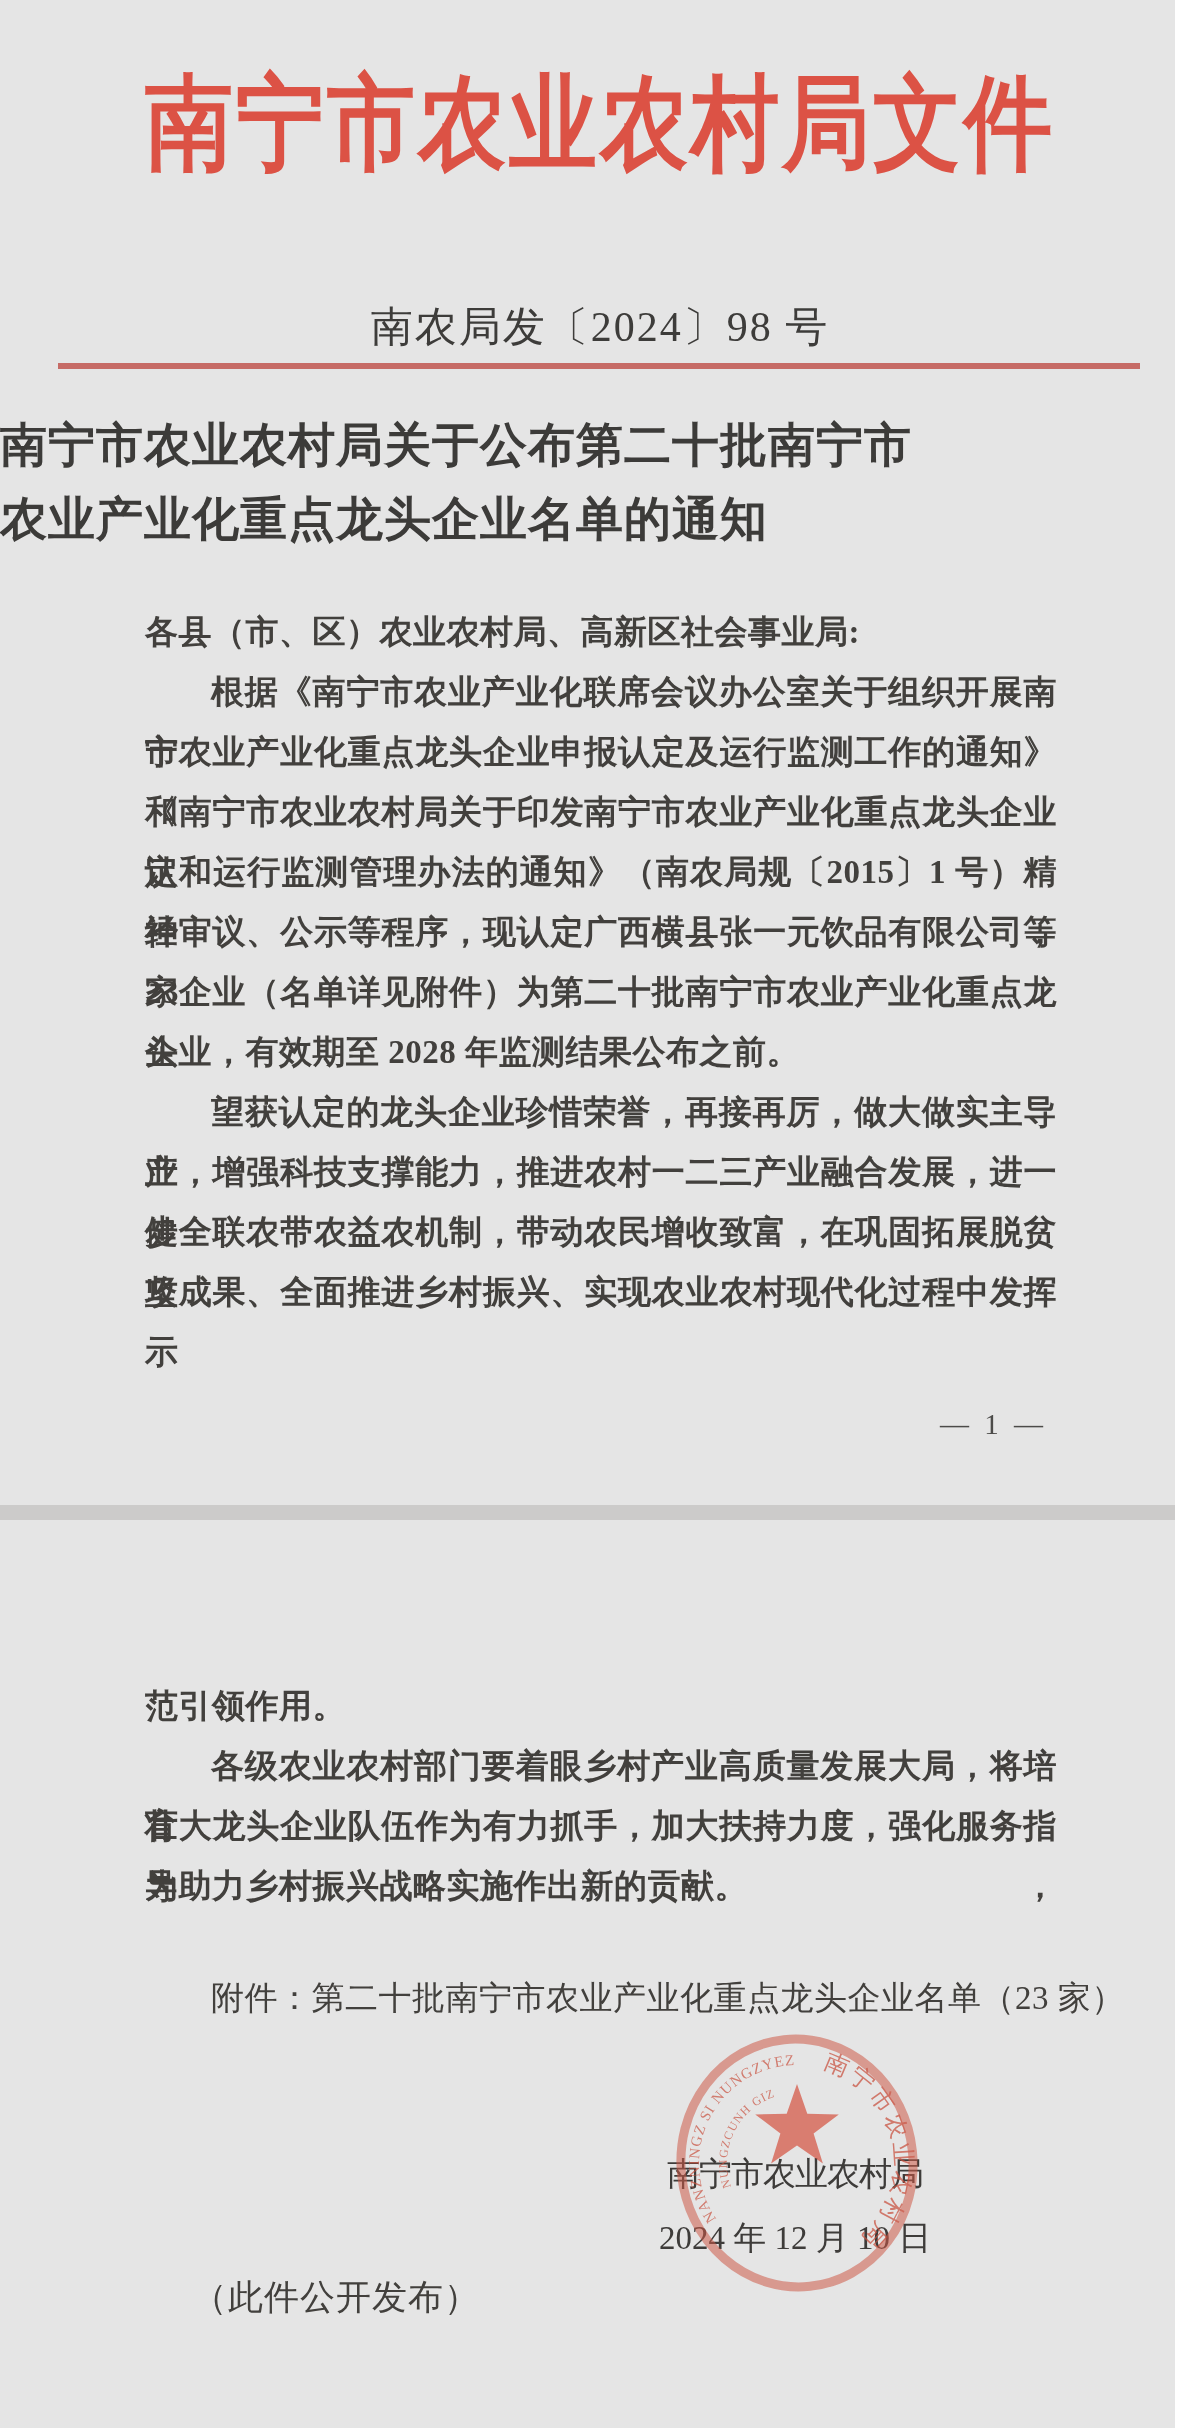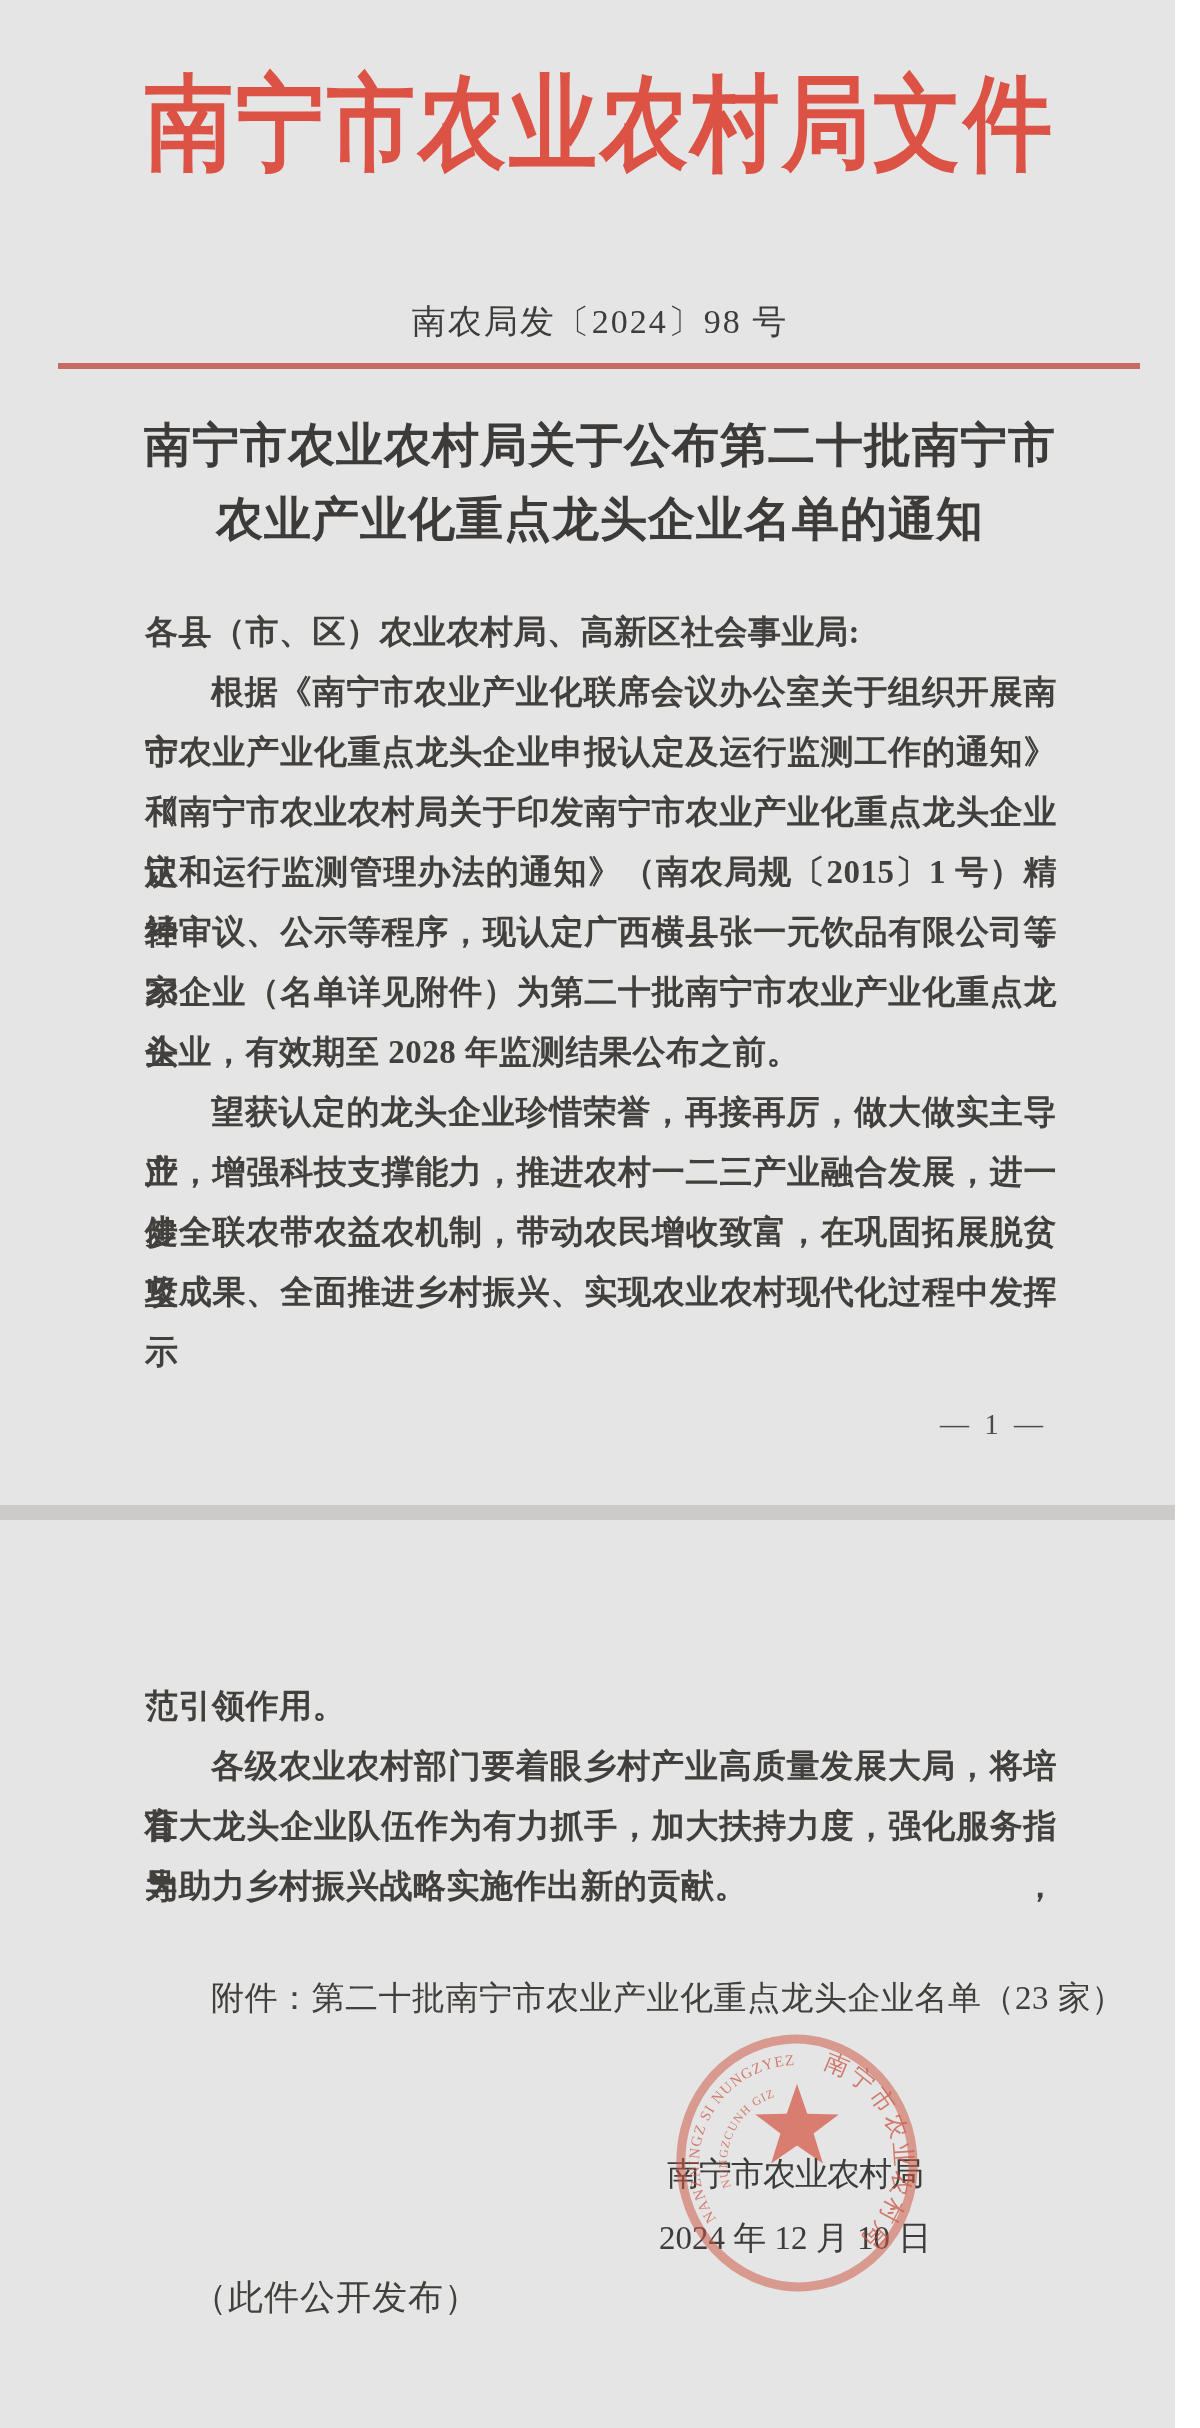--- a/index.html
+++ b/index.html
@@ -16,31 +16,30 @@
     text-align:center;
     font-size:88px;font-weight:bold;
     letter-spacing:3px;
     color:#dc5245;
     transform:scaleY(1.18);transform-origin:50% 0;
     white-space:nowrap;
   }
   .doc-number{
     position:absolute;top:299px;left:0;width:1200px;
     text-align:center;
-    font-size:34px;color:#3d3c3a;letter-spacing:2px;
+    font-size:42px;color:#3d3c3a;letter-spacing:2px;
   }
   .red-rule{
     position:absolute;top:363px;left:58px;
     width:1082px;height:6px;
     background:#c66b66;
   }
   
   .doc-title{
     position:absolute;top:408px;left:0;width:1200px;
-    text-align:center;
     font-size:47px;line-height:74px;font-weight:bold;
     color:#3c3b39;letter-spacing:1px;
   }
   
   .body-block{
     position:absolute;left:145px;width:912px;
     font-size:33px;color:#42403d;
   }
   .body1{top:602px;}
   .body2{top:1676px;}

